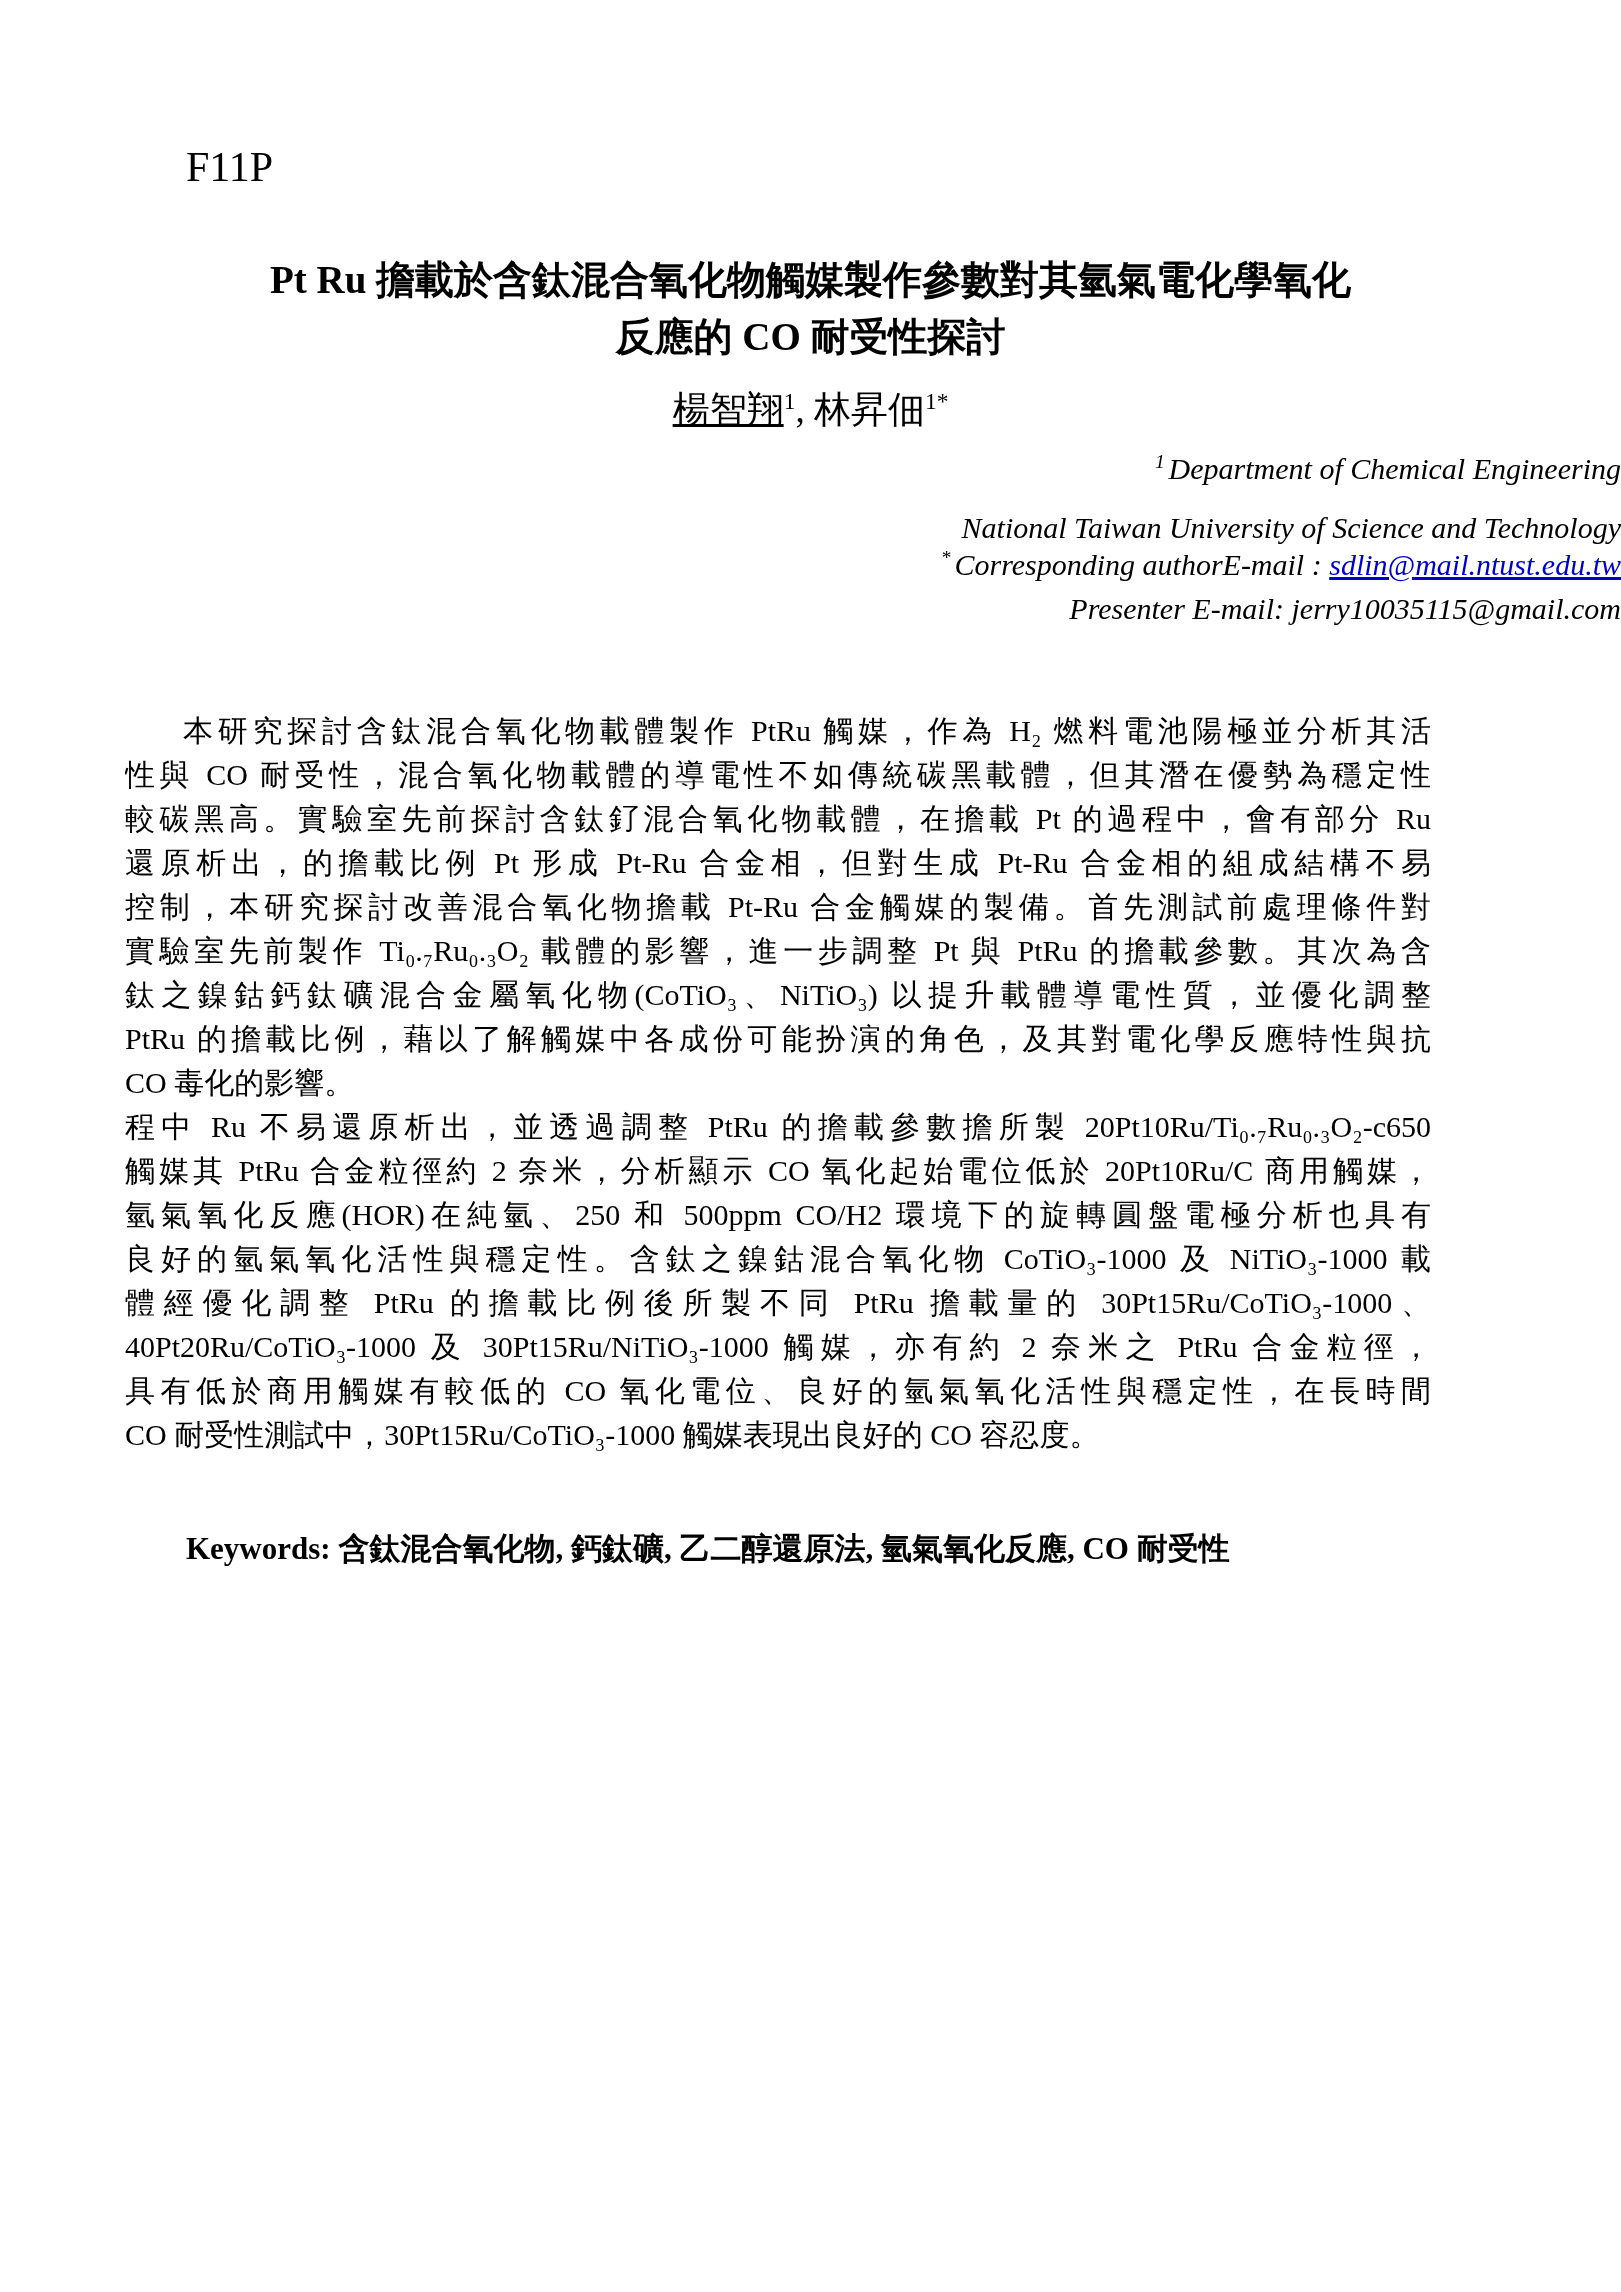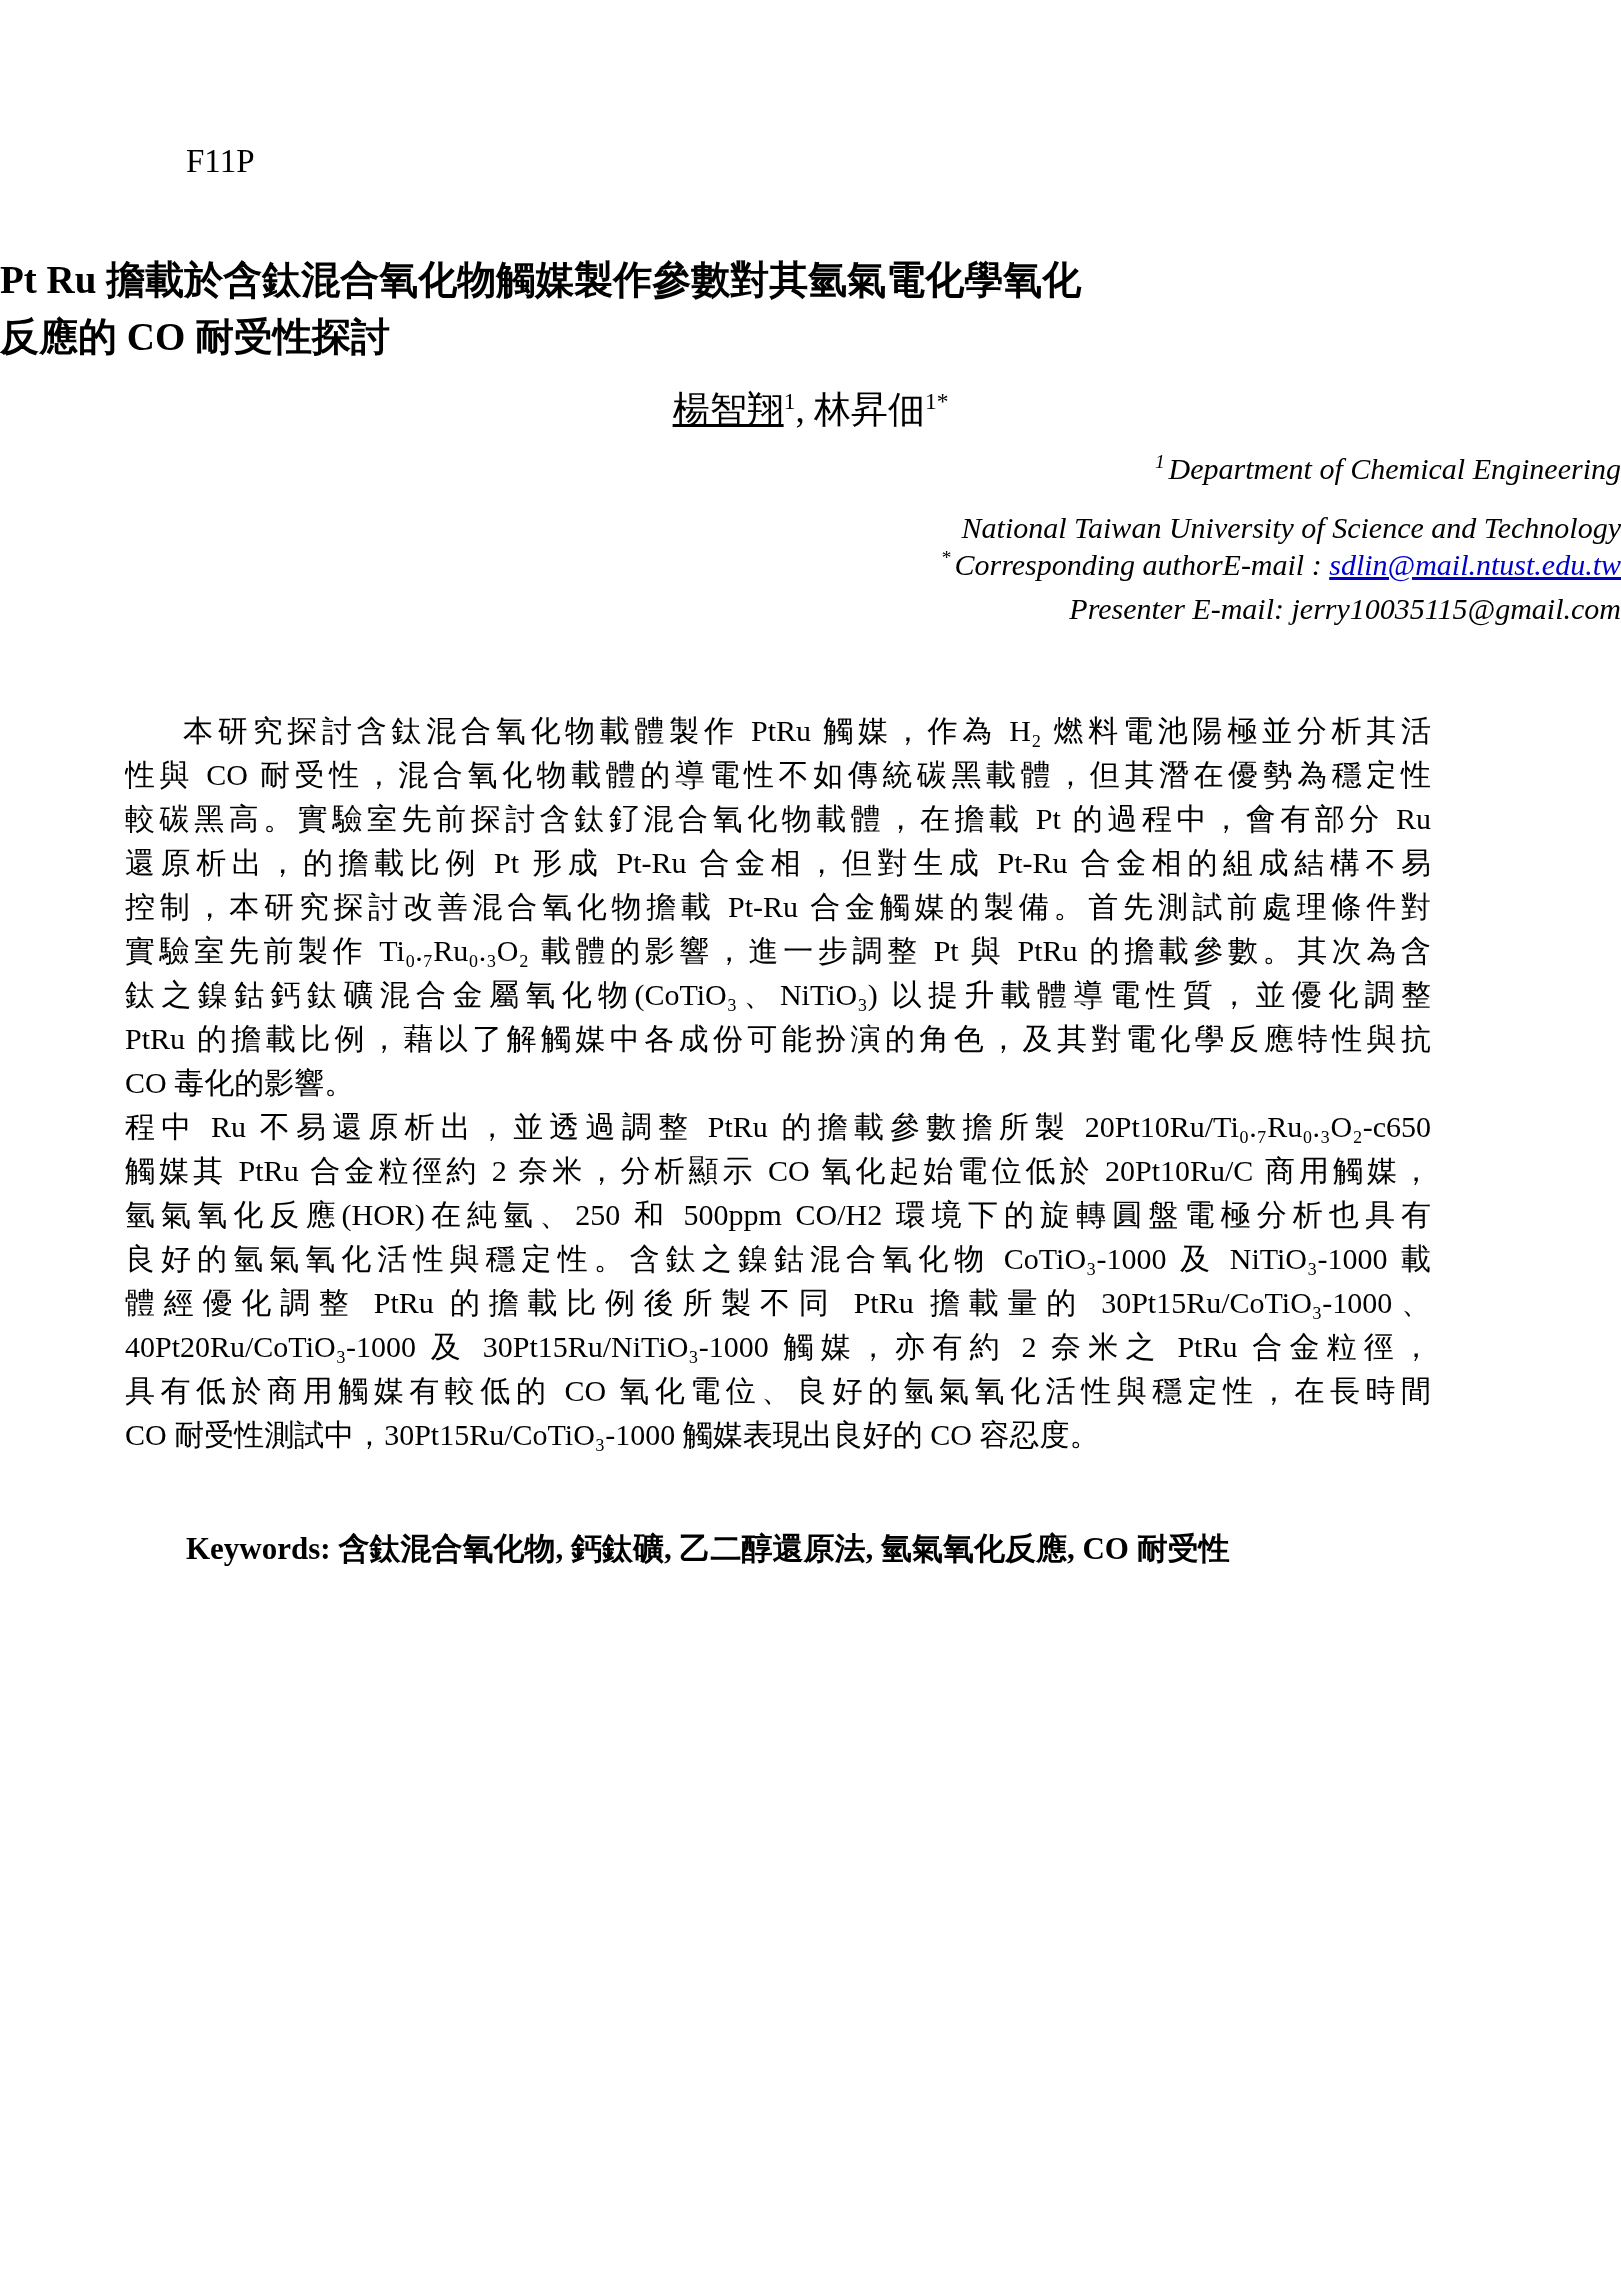--- a/index.html
+++ b/index.html
@@ -14,29 +14,29 @@
     background: #ffffff;
     margin: 0 auto;
     font-family: "Liberation Serif", "DejaVu Serif", serif;
     color: #000000;
     overflow: hidden;
   }
   .code {
     position: absolute;
     left: 186px;
     top: 143px;
-    font-size: 33px;
+    font-size: 42px;
   }
   .title {
     position: absolute;
     left: 0;
     right: 0;
     top: 251px;
     margin: 0;
-    text-align: left;
+    text-align: center;
     font-size: 39px;
     font-weight: bold;
     line-height: 57px;
   }
   .title .tl { display: block; }
   .authors {
     position: absolute;
     left: 0;
     right: 0;
     top: 386px;

